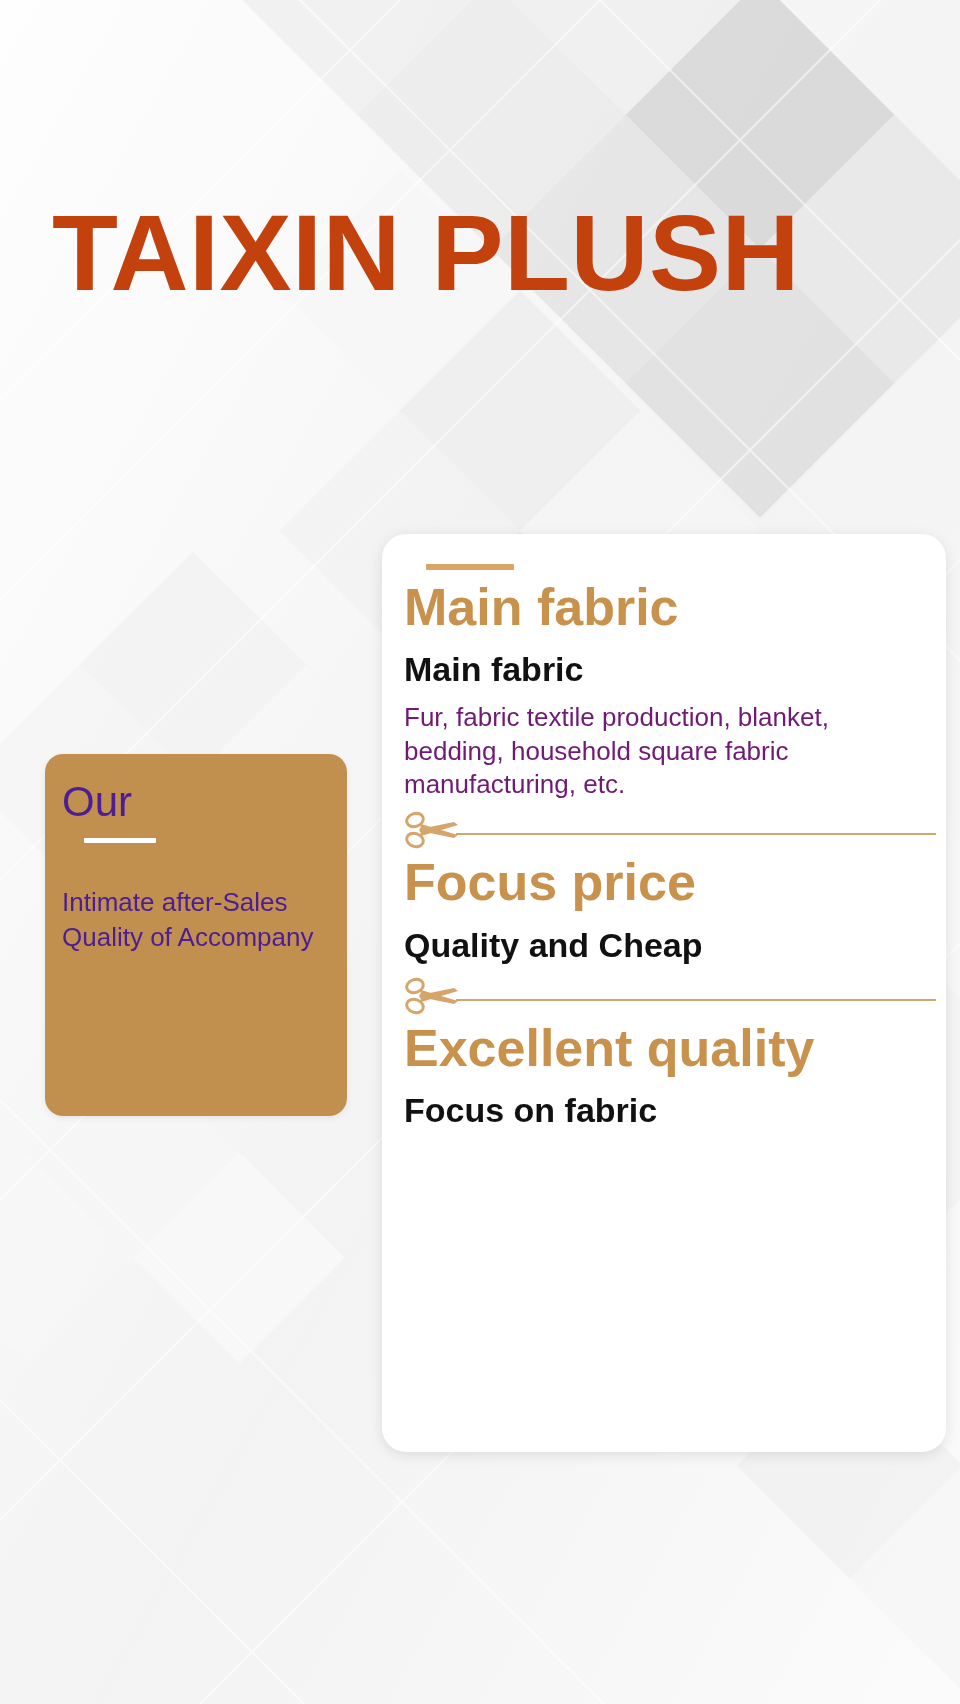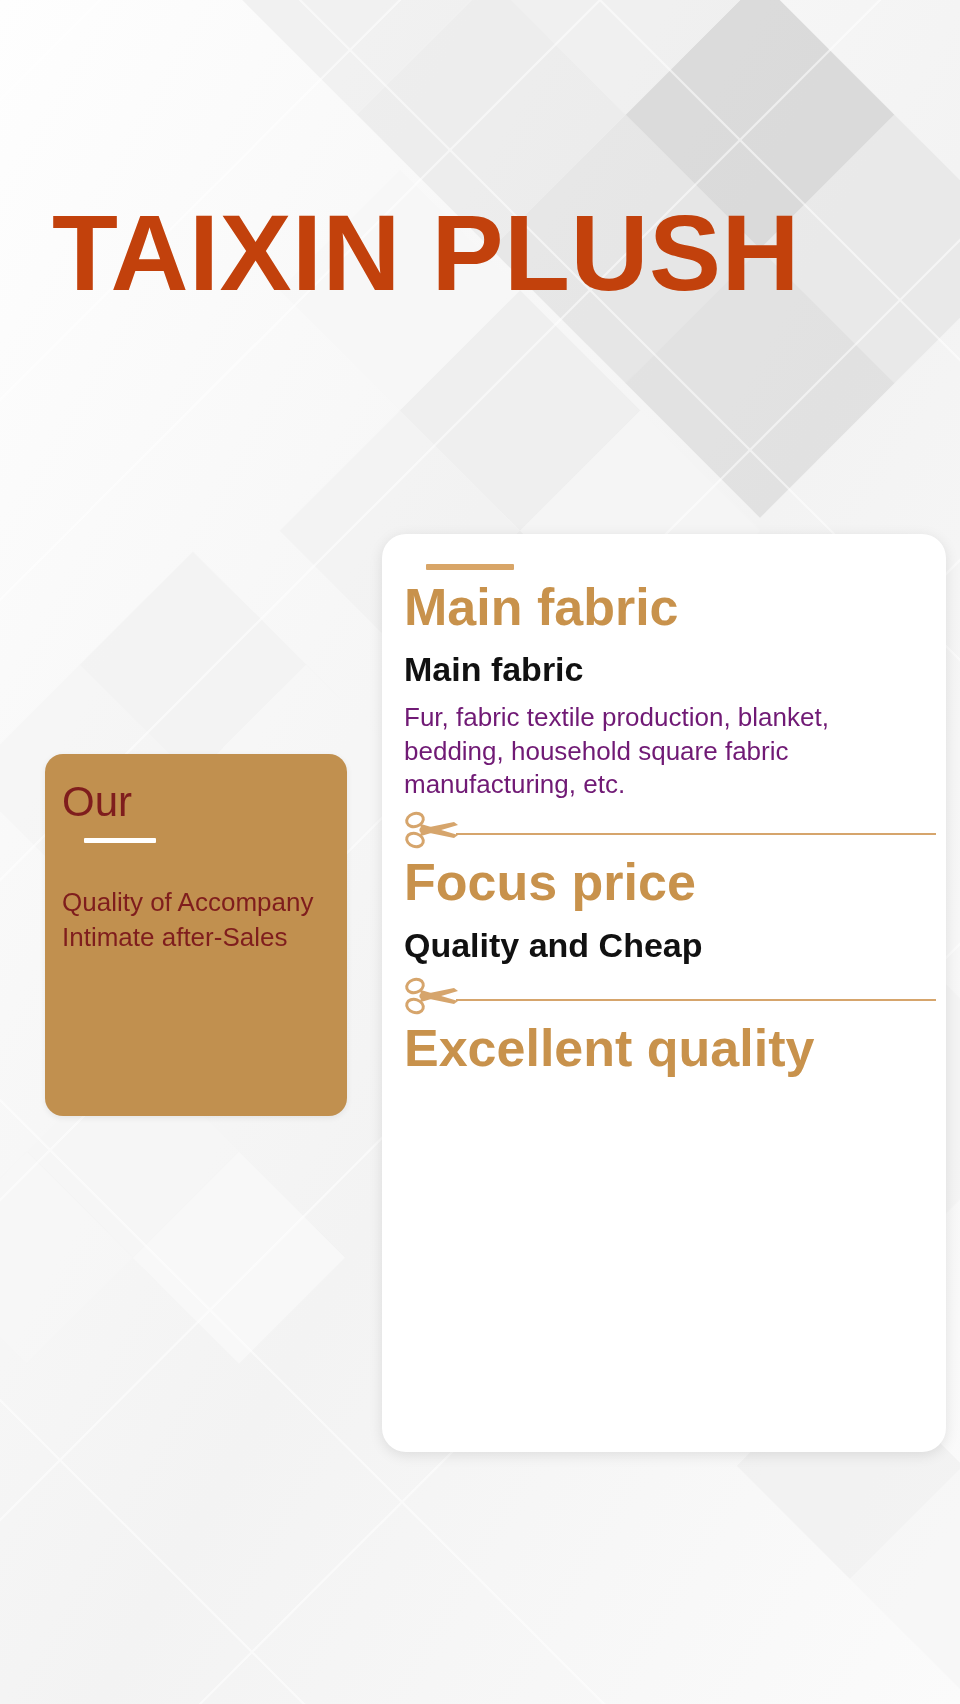--- a/index.html
+++ b/index.html
@@ -21,21 +21,21 @@
     color:#c2410c;letter-spacing:0.5px;
     white-space:nowrap;
   }
 
   
   #adv{
     position:absolute;left:45px;top:754px;width:302px;height:362px;
     background:#c1904f;border-radius:18px;
     box-shadow:0 2px 6px rgba(0,0,0,.07);
     box-sizing:border-box;padding:26px 22px 0 17px;
-    color:#7f1d1d;
+    color:#4c1d95;
   }
   #adv .line1{font-size:42px;line-height:1.05;font-weight:400;}
   #adv .line2{font-size:42px;line-height:1.12;font-weight:400;}
   #adv .rule{width:72px;height:5px;background:#ffffff;margin:14px 0 0 22px;border-radius:1px;}
   #adv .sub{margin-top:42px;font-size:26px;line-height:1.35;font-weight:400;}
 
   
   #card{
     position:absolute;left:352px;top:534px;width:564px;height:918px;
     background:#ffffff;border-radius:24px;
@@ -120,22 +120,22 @@
     </g>
   </svg>
 </div>
 
 <div id="title">TAIXIN PLUSH</div>
 
 <div id="adv">
   <div class="line1">Our</div>
   <div class="rule"></div>
   <div class="sub">
+    <div>Intimate after-Sales</div>
     <div>Quality of Accompany</div>
-    <div>Intimate after-Sales</div>
   </div>
 </div>
 
 <div id="card">
 
   <div class="sec">
     <div class="topdash"></div>
     <div class="big">Main fabric</div>
     <div class="mid">Main fabric</div>
     <div class="body">Fur, fabric textile production, blanket, bedding, household square fabric manufacturing, etc.</div>
@@ -167,15 +167,16 @@
         <ellipse cx="11" cy="31" rx="8.5" ry="6.5" transform="rotate(18 11 31)"></ellipse>
       </g>
       <path d="M17 15 L54 26 L50 29 L16 22 Z" fill="#d6a56c"></path>
       <path d="M17 27 L54 16 L50 13 L16 20 Z" fill="#d6a56c"></path>
       <circle cx="17.5" cy="21" r="2.2" fill="#d6a56c"></circle>
     </svg>
   </div>
 
   <div class="sec">
     <div class="big">Excellent quality</div>
+    <div class="mid">Focus on fabric</div>
   </div>
 
 </div>
 
 </body></html>

